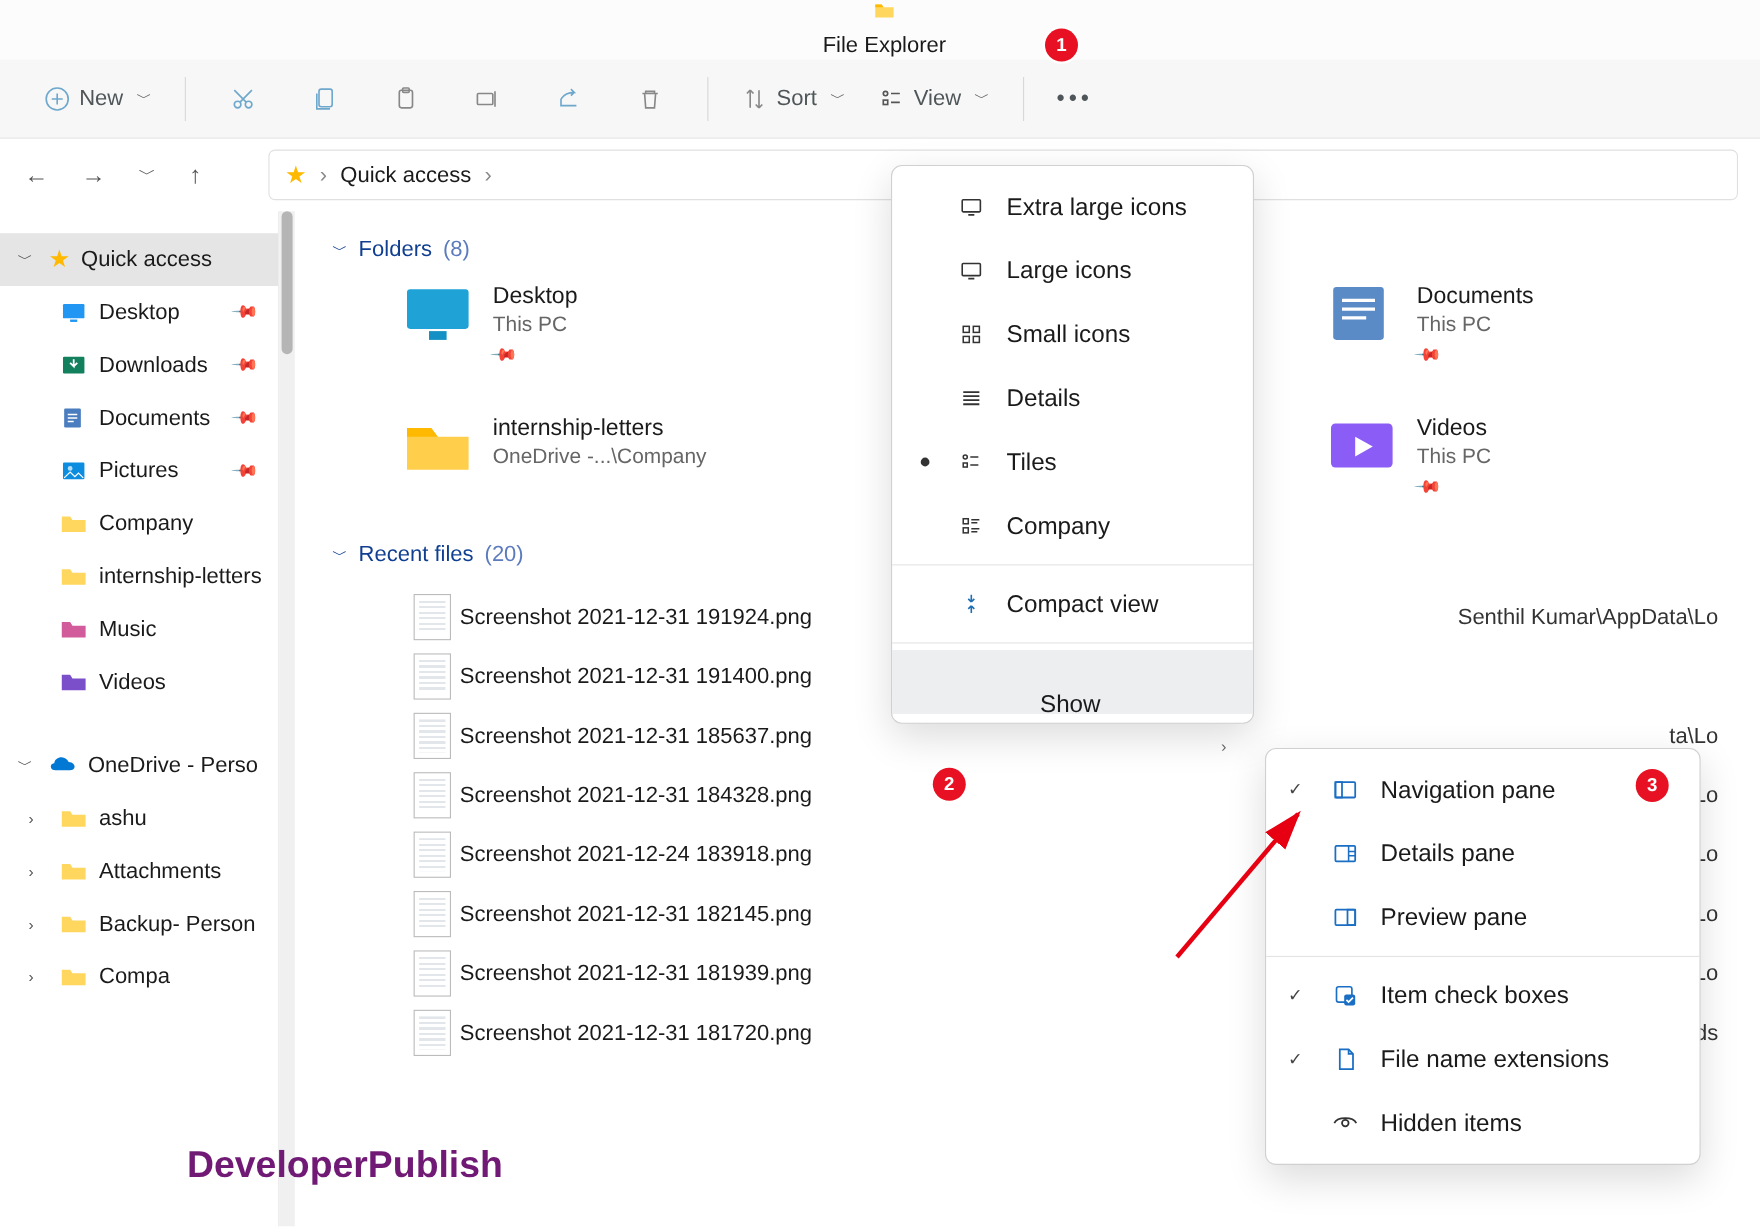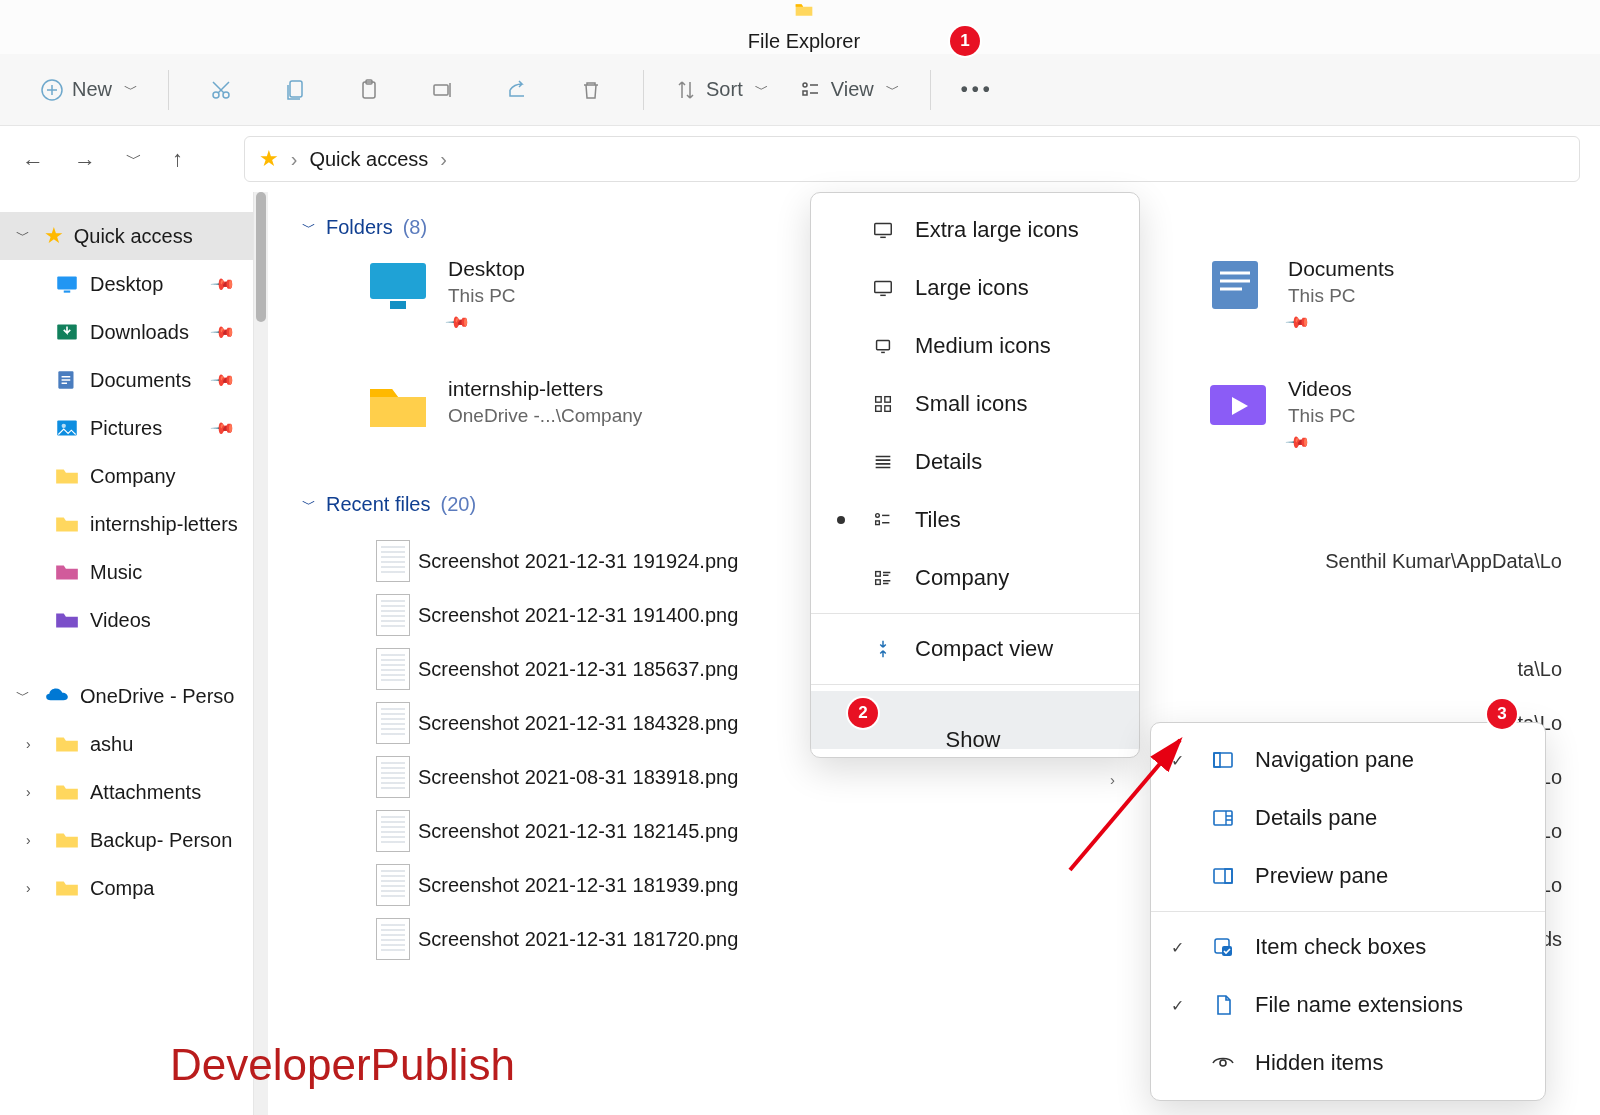--- a/index.html
+++ b/index.html
@@ -51,39 +51,39 @@
   .folder-tile .sub { color: #666; font-size: 19px; margin-top: 4px; }
   .folder-tile .pinrow { color: #999; font-size: 16px; margin-top: 6px; transform: rotate(45deg); display: inline-block; }
 
   .recent-list { padding-left: 60px; }
   .recent-row { display: flex; align-items: center; height: 54px; gap: 8px; cursor: pointer; font-size: 20px; padding-left: 20px; }
   .recent-row .thumb { width: 34px; height: 42px; background: #fff; border: 1px solid #bbb; flex-shrink: 0; position: relative; }
   .recent-row .thumb::after { content: ""; position: absolute; inset: 5px 4px; background: repeating-linear-gradient(#cfd6de, #cfd6de 2px, transparent 2px, transparent 5px); opacity: .6; }
   .recent-row .path { margin-left: auto; margin-right: 10px; color: #333; font-size: 20px; white-space: nowrap; }
 
   
-  .menu { position: absolute; background: #fff; border: 1px solid #d0d0d0; border-radius: 10px; box-shadow: 0 12px 36px rgba(0,0,0,.14); padding: 8px 0; z-index: 50; margin-top: 42px; }
+  .menu { position: absolute; background: #fff; border: 1px solid #d0d0d0; border-radius: 10px; box-shadow: 0 12px 36px rgba(0,0,0,.14); padding: 8px 0; z-index: 50; }
   .menu .mi { display: flex; align-items: center; gap: 18px; height: 58px; padding: 0 24px 0 20px; font-size: 22px; cursor: pointer; position: relative; }
   .menu .mi .mico { width: 28px; display: flex; align-items: center; justify-content: center; color: #444; }
   .menu .mi .chk { width: 20px; color: #444; font-size: 16px; }
   .menu .mi .dot { width: 20px; display:flex; align-items:center; justify-content:center; }
   .menu .mi .dot::before { content: ""; width: 8px; height: 8px; background: #333; border-radius: 50%; display: block; }
   .menu hr { border: none; border-top: 1px solid #e3e3e3; margin: 6px 0; }
   .menu .arr { margin-left: auto; color: #666; font-size: 15px; }
 
   #view-menu { left: 810px; top: 150px; width: 330px; }
   #show-menu { left: 1150px; top: 680px; width: 396px; }
 
   
   .badge { position: absolute; width: 30px; height: 30px; border-radius: 50%; background: #e81123; color: #fff; font-weight: 600; display: flex; align-items: center; justify-content: center; font-size: 17px; z-index: 100; box-shadow: 0 0 0 2px #fff; }
   #b1 { left: 950px; top: 26px; }
   #b2 { left: 848px; top: 698px; }
   #b3 { left: 1487px; top: 699px; }
   .arrow { position: absolute; left: 1060px; top: 720px; z-index: 90; pointer-events: none; }
-  .watermark { position: absolute; left: 170px; top: 1040px; color: #b91c1c; font-size: 44px; font-weight: 400; z-index: 60; }
+  .watermark { position: absolute; left: 170px; top: 1040px; color: #701a75; font-size: 34px; font-weight: 700; z-index: 60; }
 </style>
 </head>
 <body>
 
 <div class="titlebar">
   <svg class="folder-ico" viewBox="0 0 24 24">
       <path fill="#ffd75e" d="M2 5h7l2 3h11v11H2z"></path>
       <path fill="#ffb900" d="M2 5h7l2 3H2z"></path>
     </svg>
   <span class="title">File Explorer</span>
@@ -354,21 +354,21 @@
     <span>Screenshot 2021-12-31 185637.png</span>
     <span class="path">ta\Lo</span>
         </div>
         <div class="recent-row">
     <div class="thumb"></div>
     <span>Screenshot 2021-12-31 184328.png</span>
     <span class="path">ta\Lo</span>
         </div>
         <div class="recent-row">
     <div class="thumb"></div>
-    <span>Screenshot 2021-08-31 183918.png</span>
+    <span>Screenshot 2021-12-24 183918.png</span>
     <span class="path">ta\Lo</span>
         </div>
         <div class="recent-row">
     <div class="thumb"></div>
     <span>Screenshot 2021-12-31 182145.png</span>
     <span class="path">ta\Lo</span>
         </div>
         <div class="recent-row">
     <div class="thumb"></div>
     <span>Screenshot 2021-12-31 181939.png</span>
@@ -397,30 +397,20 @@
       </div>
       <div class="mi">
     <span class="chk"></span>
     <span class="mico">
           <svg width="22" height="22" viewBox="0 0 24 24">
             <rect x="3" y="5" width="18" height="12" rx="1" fill="none" stroke="#333" stroke-width="1.6"></rect>
             <path d="M9 20h6" stroke="#333" stroke-width="1.6"></path>
           </svg>
         </span>
     <span>Large icons</span>
-      </div>
-      <div class="mi">
-    <span class="chk"></span>
-    <span class="mico">
-          <svg width="22" height="22" viewBox="0 0 24 24">
-            <rect x="5" y="6" width="14" height="10" rx="1" fill="none" stroke="#333" stroke-width="1.6"></rect>
-            <path d="M10 19h4" stroke="#333" stroke-width="1.6"></path>
-          </svg>
-        </span>
-    <span>Medium icons</span>
       </div>
       <div class="mi">
     <span class="chk"></span>
     <span class="mico">
           <svg width="22" height="22" viewBox="0 0 24 24">
             <rect x="4" y="4" width="6" height="6" fill="none" stroke="#333" stroke-width="1.5"></rect>
             <rect x="14" y="4" width="6" height="6" fill="none" stroke="#333" stroke-width="1.5"></rect>
             <rect x="4" y="14" width="6" height="6" fill="none" stroke="#333" stroke-width="1.5"></rect>
             <rect x="14" y="14" width="6" height="6" fill="none" stroke="#333" stroke-width="1.5"></rect>
           </svg>

